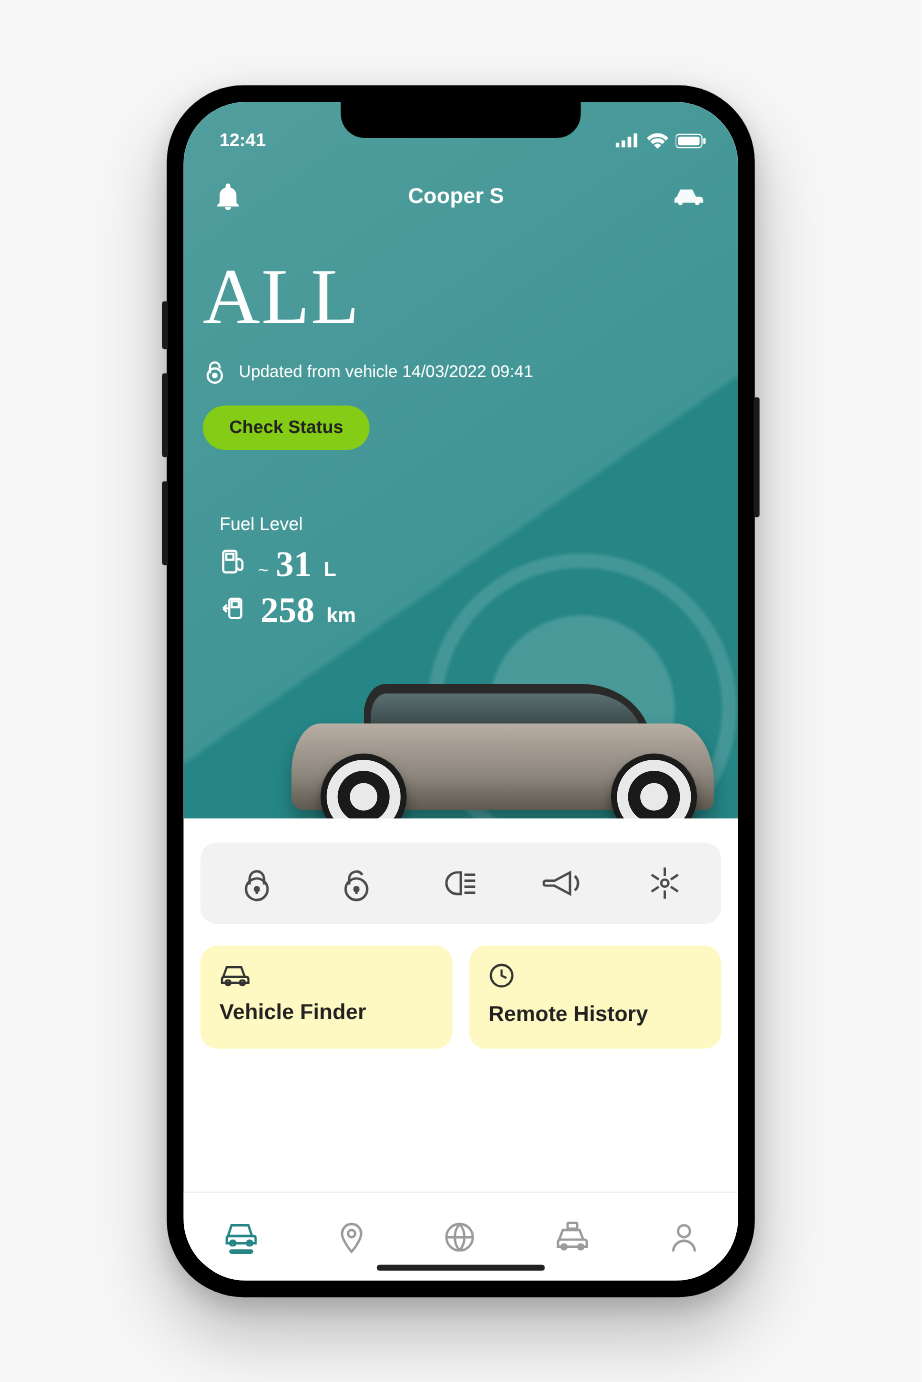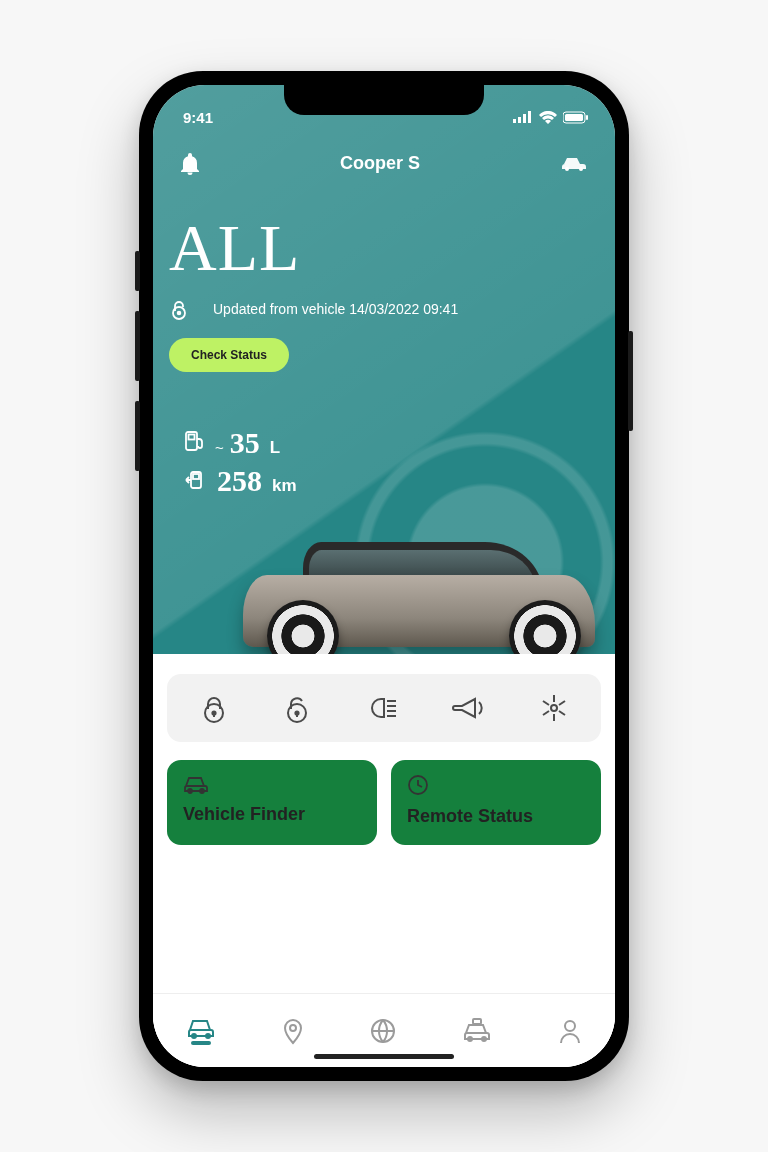--- a/index.html
+++ b/index.html
@@ -91,28 +91,28 @@
   }
   .hero h1 {
     font-family: Georgia, "Times New Roman", serif;
     font-weight: 400;
     font-size: 66px;
     line-height: .95;
     letter-spacing: 1px;
     margin-bottom: 18px;
   }
   .updated-row {
-    display: flex; gap: 24px; align-items: center;
+    display: flex; gap: 10px; align-items: center;
     font-size: 14px; font-weight: 500;
     margin-bottom: 18px;
   }
   .check-btn {
-    background: #bef264; color: #222;
+    background: #84cc16; color: #222;
     border: none; border-radius: 24px;
-    font-weight: 700; font-size: 12px;
+    font-weight: 700; font-size: 15px;
     padding: 10px 22px;
     cursor: pointer;
   }
   
   .fuel {
     padding: 54px 30px 0 30px;
   }
   .fuel-label { font-size: 15px; margin-bottom: 8px; }
   .fuel-row { display:flex; align-items:baseline; gap:10px; margin-bottom:4px;}
   .fuel-num { font-family: Georgia, serif; font-size: 30px; font-weight: 700;}
@@ -181,21 +181,21 @@
     display:flex; justify-content:space-around; align-items:center;
     padding:18px 6px;
     margin-bottom:18px;
   }
   .remote-btn { color:#4b4b4b; cursor:pointer; }
   .cards {
     display:flex; gap:14px;
   }
   .card {
     flex:1;
-    background:#15803d;
+    background:#fef9c3;
     border-radius:14px;
     padding:14px 16px 18px 16px;
   }
   .card-title { font-weight:800; font-size:18px; margin-top:6px; white-space: nowrap;}
 
   
   .tabbar {
     position:absolute; bottom:0; left:0; right:0;
     background:#fff;
     border-top:1px solid #eee;
@@ -226,21 +226,21 @@
   <div class="sidebtn sbl3"></div>
   <div class="sidebtn sbr"></div>
 
   <div class="screen">
     <div class="teal-bg"></div>
     <div class="notch"></div>
 
     <div class="content">
 
       <div class="statusbar">
-        <span>9:41</span>
+        <span>12:41</span>
         <div class="status-right">
           <span class="icon">
             <svg width="20" height="12">
                 <g fill="#fff">
                   <rect x="0" y="8" width="3" height="4"></rect>
                   <rect x="5" y="6" width="3" height="6"></rect>
                   <rect x="10" y="3" width="3" height="9"></rect>
                   <rect x="15" y="0" width="3" height="12"></rect>
                 </g>
               </svg>
@@ -287,30 +287,31 @@
                 <path d="M6 13V8a4 4 0 0 1 8 0v1"></path>
                 <circle cx="10" cy="15" r="1.4" fill="#fff"></circle>
               </svg>
           </span>
           <span>Updated from vehicle 14/03/2022 09:41</span>
         </div>
         <button class="check-btn">Check Status</button>
       </div>
 
       <div class="fuel">
+        <div class="fuel-label">Fuel Level</div>
         <div class="fuel-row">
           <span class="icon">
             <svg width="22" height="24" fill="none" stroke="#fff" stroke-width="1.8">
                 <rect x="3" y="3" width="11" height="18" rx="2"></rect>
                 <rect x="5.5" y="5.5" width="6" height="5"></rect>
                 <path d="M14 10h2a3 3 0 0 1 3 3v4a2 2 0 0 1-4 0"></path>
               </svg>
           </span>
           <span class="fuel-approx">~</span>
-          <span class="fuel-num">35</span>
+          <span class="fuel-num">31</span>
           <span class="fuel-unit">L</span>
         </div>
         <div class="fuel-row">
           <span class="icon">
             <svg width="24" height="22" fill="none" stroke="#fff" stroke-width="1.8">
                 <rect x="8" y="3" width="10" height="16" rx="2"></rect>
                 <rect x="10" y="5" width="6" height="5"></rect>
                 <path d="M8 11H3m0 0 3-3m-3 3 3 3"></path>
               </svg>
           </span>
@@ -379,21 +380,21 @@
             </span>
             <div class="card-title">Vehicle Finder</div>
           </div>
           <div class="card">
             <span class="icon">
               <svg width="22" height="22" fill="none" stroke="#333" stroke-width="1.8">
                   <circle cx="11" cy="11" r="9"></circle>
                   <path d="M11 6v5l4 2"></path>
                 </svg>
             </span>
-            <div class="card-title">Remote Status</div>
+            <div class="card-title">Remote History</div>
           </div>
         </div>
       </div>
     </div>
 
     <div class="tabbar">
       <div class="tab active">
         <span class="icon">
           <svg width="30" height="22" fill="none" stroke="currentColor" stroke-width="2">
               <path d="M5 13h20a2 2 0 0 1 2 2v4H3v-4a2 2 0 0 1 2-2Zm2-9h14l3 9H4Z"></path>

